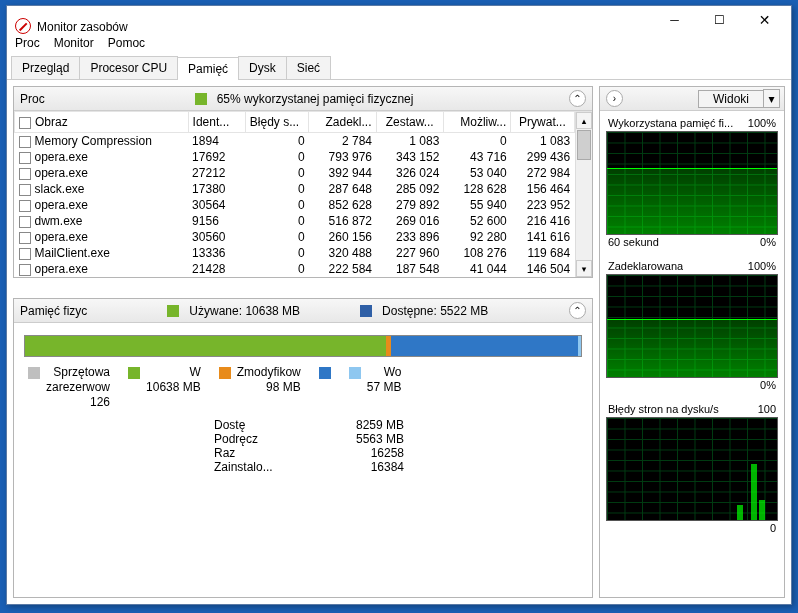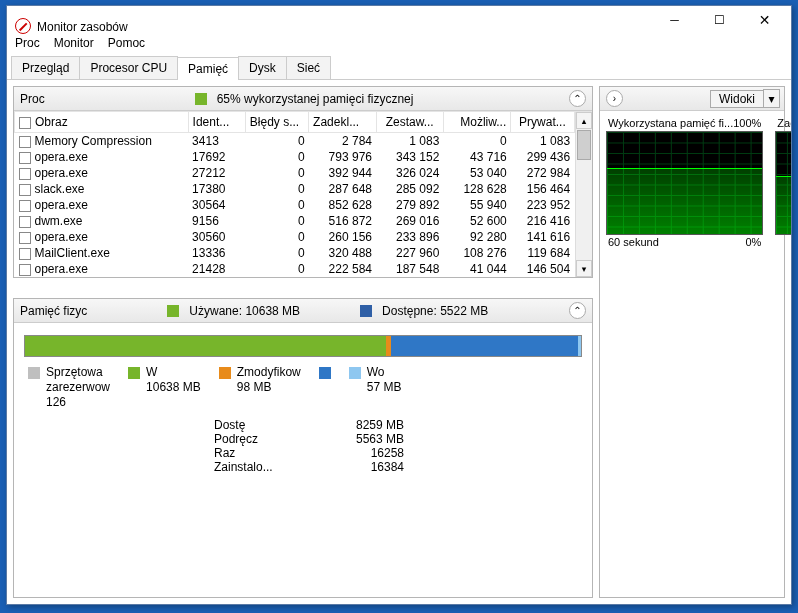--- a/index.html
+++ b/index.html
@@ -152,21 +152,21 @@
   }
   .membar > div { height:100%; }
   .legend {
     display:flex;
     gap: 18px;
     padding: 0 14px 8px;
     font-size: 12px;
     flex-wrap: wrap;
   }
   .legend-item { display:flex; gap:6px; }
-  .legend-item .txt { line-height: 1.25; }
+  .legend-item .txt { line-height: 1.25; text-align: right; }
   .summary {
     padding-left: 200px;
     font-size: 12px;
   }
   .summary-row { display:flex; }
   .summary-row .k { width: 110px; }
   .summary-row .v { width: 80px; text-align: right; }
   .right {
     width: 186px;
     border: 1px solid #b5b5b5;
@@ -177,26 +177,26 @@
     background: linear-gradient(#f7f7f7,#e8e8e8);
     border-bottom:1px solid #ccc;
     height: 24px;
     display:flex;
     align-items:center;
     padding: 0 4px;
   }
   .views-btn {
     margin-left:auto;
     border:1px solid #aaa;
-    padding: 1px 8px;
+    padding: 1px 14px;
     background:#f4f4f4;
     font-size:12px;
   }
   .dd { border:1px solid #aaa; width:17px; height:19px; display:flex; align-items:center; justify-content:center; margin-left:-1px; background:#f4f4f4;}
-  .graphs { padding: 6px; display:flex; flex-direction:row; gap: 12px; flex:1; }
+  .graphs { padding: 6px; display:flex; flex-direction:column; gap: 12px; flex:1; }
   .graph-block { }
   .graph-title {
     display:flex;
     justify-content: space-between;
     font-size: 11px;
     padding: 0 2px 2px;
     white-space: nowrap;
   }
   .graph-title .l { overflow:hidden; text-overflow: ellipsis; }
   .graph {
@@ -300,31 +300,31 @@
               <col style="width:66px">
               <col style="width:66px">
               <col style="width:62px">
               <col style="width:17px">
           </colgroup>
           <thead>
             <tr>
               <th><span class="chk"></span><span>Obraz</span></th>
               <th>Ident...</th>
               <th style="text-align:left">Błędy s...</th>
-              <th style="text-align:left">Zadekl...</th>
+              <th style="text-align:right">Zadekl...</th>
               <th style="text-align:center">Zestaw...</th>
               <th style="text-align:right">Możliw...</th>
               <th style="text-align:center">Prywat...</th>
               <th></th>
             </tr>
           </thead>
           <tbody id="proc-tbody">
               <tr>
                 <td><span class="chk"></span>Memory Compression</td>
-                <td>3413</td>
+                <td>1894</td>
                 <td class="num">0</td>
                 <td class="num">2 784</td>
                 <td class="num">1 083</td>
                 <td class="num">0</td>
                 <td class="num">1 083</td>
                 <td></td>
               </tr>
               <tr>
                 <td><span class="chk"></span>opera.exe</td>
                 <td>17692</td>
@@ -506,20 +506,24 @@
             <div class="grid"></div>
             <div class="fill" style="height:57%"></div>
           </div>
           <div class="graph-foot">
             <span></span>
             <span>0%</span>
           </div>
         </div>
 
         <div class="graph-block">
+          <div class="graph-title">
+            <span class="l">Błędy stron na dysku/s</span>
+            <span>100</span>
+          </div>
           <div class="graph">
             <div class="grid"></div>
             <div class="spike" style="right:34px;height:15%"></div>
             <div class="spike" style="right:20px;height:55%"></div>
             <div class="spike" style="right:12px;height:20%"></div>
           </div>
           <div class="graph-foot">
             <span></span>
             <span>0</span>
           </div>

